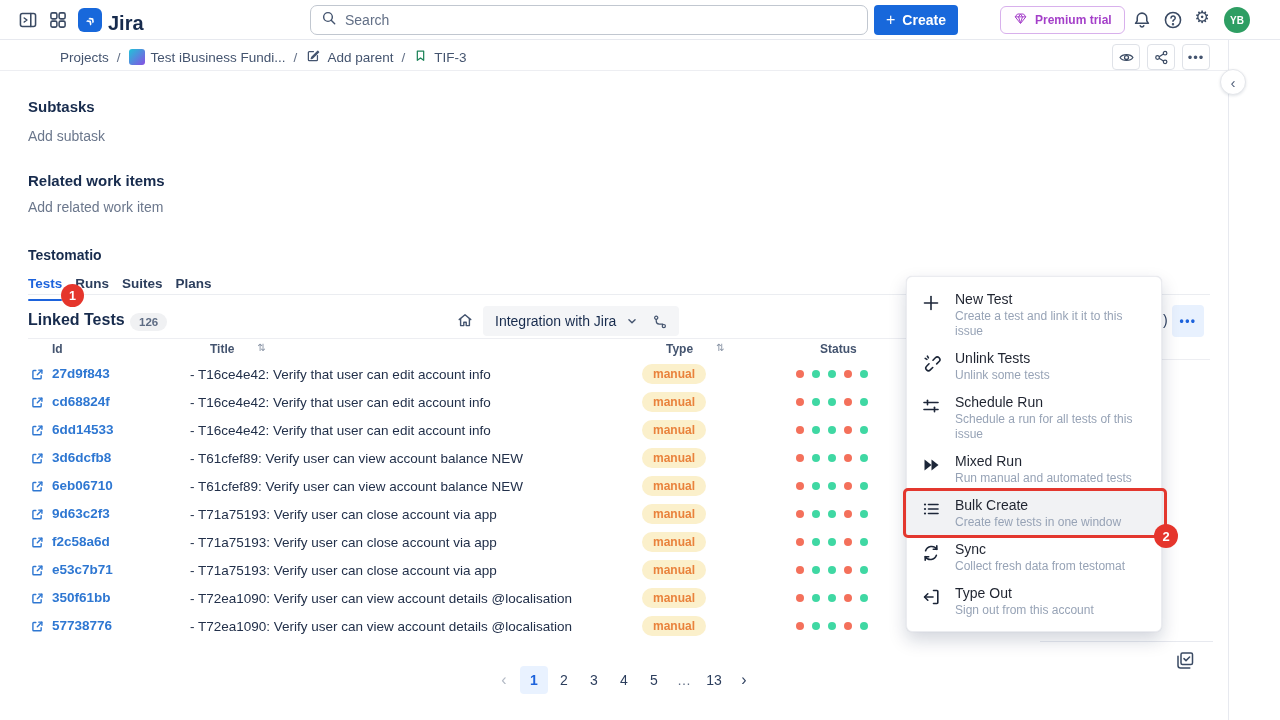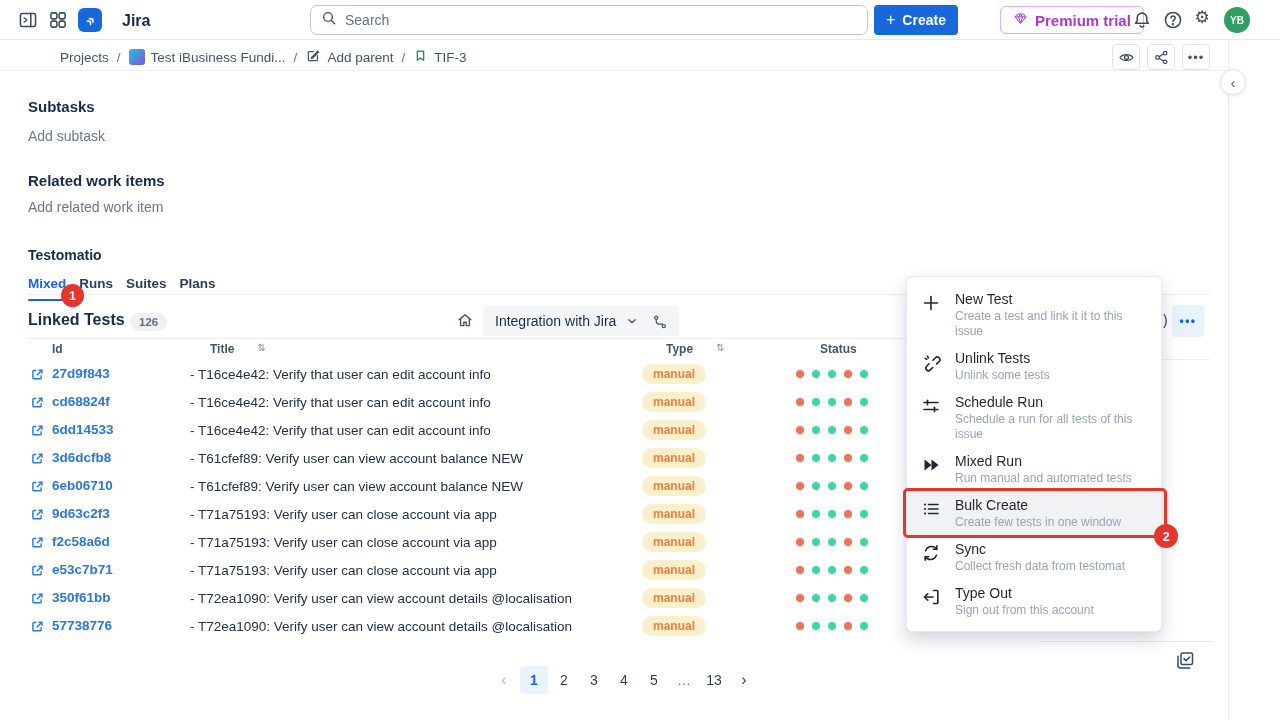--- a/index.html
+++ b/index.html
@@ -8,27 +8,27 @@
   #stage { position:relative; width:1280px; height:720px; background:#fff; overflow:hidden; }
 
   
   .topbar { position:absolute; left:0; top:0; width:1280px; height:40px; background:#fff; border-bottom:1px solid #E7E9EF; z-index:20; }
   .tb-icon { position:absolute; top:10px; width:20px; height:20px; color:#3A4A63; }
   .tb-icon svg { display:block; }
   #icon-panel { left:18px; }
   #icon-grid { left:48px; }
   .jira-logo { position:absolute; left:78px; top:8px; width:24px; height:24px; border-radius:6px; background:#1868DB; color:#fff; display:flex; align-items:center; justify-content:center; }
   .jira-logo span { font-weight:700; font-size:15px; transform:rotate(-45deg) translate(0px,-1px); }
-  .app-name { position:absolute; left:122px; top:12px; font-weight:700; font-size:16px; color:#172B4D; }
+  .app-name { position:absolute; left:108px; top:12px; font-weight:700; font-size:20px; color:#172B4D; }
   .searchbox { position:absolute; left:310px; top:5px; width:558px; height:30px; border:1px solid #C1C7D0; border-radius:7px; display:flex; align-items:center; padding:0 10px; gap:7px; background:#fff; }
   .searchbox input { border:none; outline:none; font-size:14px; color:#44546F; width:100%; font-family:inherit; background:transparent; }
   .searchbox input::placeholder { color:#626F86; opacity:1; }
   .create-btn { position:absolute; left:874px; top:5px; height:30px; padding:0 12px; background:#1868DB; border-radius:4px; color:#fff; display:flex; align-items:center; gap:7px; font-size:14px; font-weight:600; border:none; cursor:pointer; }
   .create-btn .plus { font-size:16px; font-weight:400; margin-top:-1px; }
-  .premium-btn { position:absolute; left:1000px; top:6px; height:28px; padding:0 12px; background:#FFFDFF; border:1px solid #D8B0EC; border-radius:6px; color:#A43EC9; display:flex; align-items:center; gap:7px; font-size:15px; font-weight:600; cursor:pointer; }
+  .premium-btn { position:absolute; left:1000px; top:6px; height:28px; padding:0 12px; background:#FFFDFF; border:1px solid #D8B0EC; border-radius:6px; color:#A43EC9; display:flex; align-items:center; gap:7px; font-size:12px; font-weight:600; cursor:pointer; }
   #icon-bell { left:1132px; cursor:pointer; }
   #icon-help { left:1163px; cursor:pointer; }
   #icon-gear { left:1192px; top:8px; font-size:17px; line-height:20px; text-align:center; cursor:pointer; }
   .avatar { position:absolute; left:1224px; top:7px; width:26px; height:26px; border-radius:50%; background:#2E9E63; color:#fff; font-size:10px; font-weight:700; display:flex; align-items:center; justify-content:center; cursor:pointer; }
 
   
   .crumbs { position:absolute; left:28px; top:46px; height:22px; display:flex; align-items:center; gap:8px; font-size:13.5px; color:#44546F; z-index:5; }
   .crumbs .sep { color:#626F86; }
   .crumb-link { cursor:pointer;margin-left:32px; }
   .proj-avatar { width:16px; height:16px; border-radius:3px; background:linear-gradient(135deg,#2AB8D9 10%,#7E5AE2 90%); }
@@ -221,21 +221,21 @@
   <div class="right-divider"></div>
   <div class="collapse-btn">‹</div>
 
   <div class="h-section" id="sec-subtasks">Subtasks</div>
   <div class="ghost-action" id="act-add-subtask">Add subtask</div>
   <div class="h-section" id="sec-related">Related work items</div>
   <div class="ghost-action" id="act-add-related">Add related work item</div>
   <div class="h-section" id="sec-testomatio">Testomatio</div>
 
   <div class="tabs" id="tabs">
-      <div class="tab active">Mixed</div>
+      <div class="tab active">Tests</div>
       <div class="tab">Runs</div>
       <div class="tab">Suites</div>
       <div class="tab">Plans</div>
     </div>
   <div class="tabs-line"></div>
   <div class="step-badge" id="badge-1">1</div>
 
   <div class="lt-title">Linked Tests</div>
   <div class="lt-count">126</div>
   <span id="icon-home">

